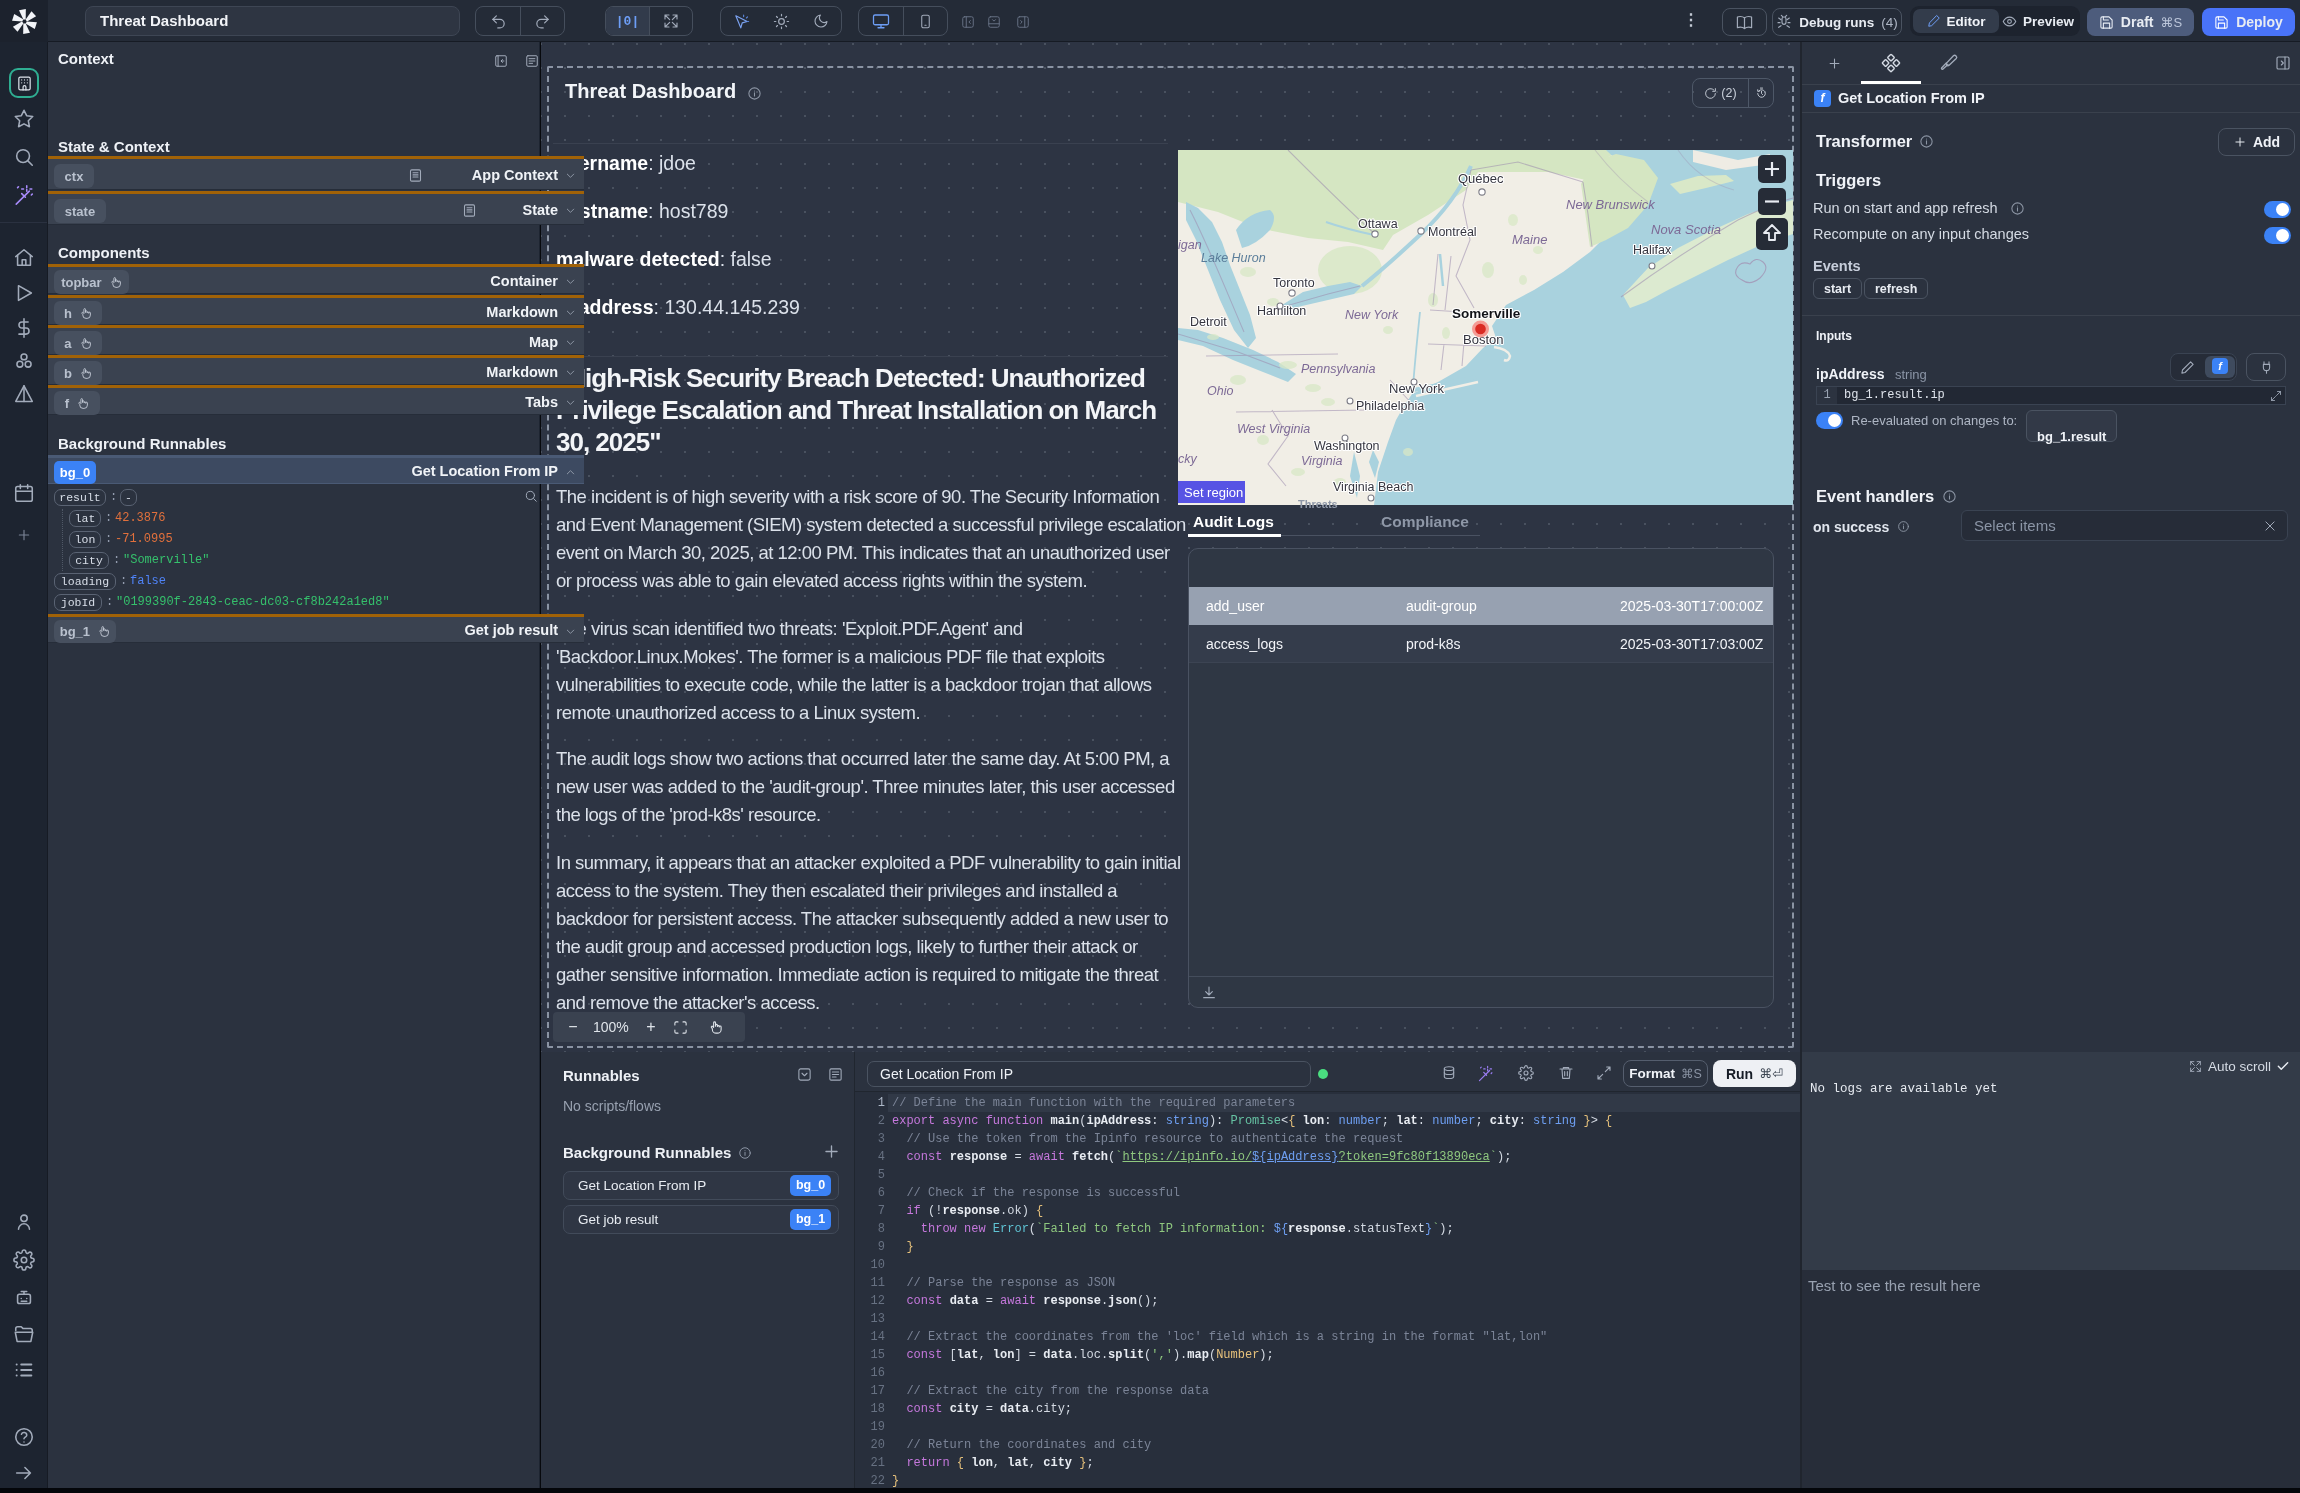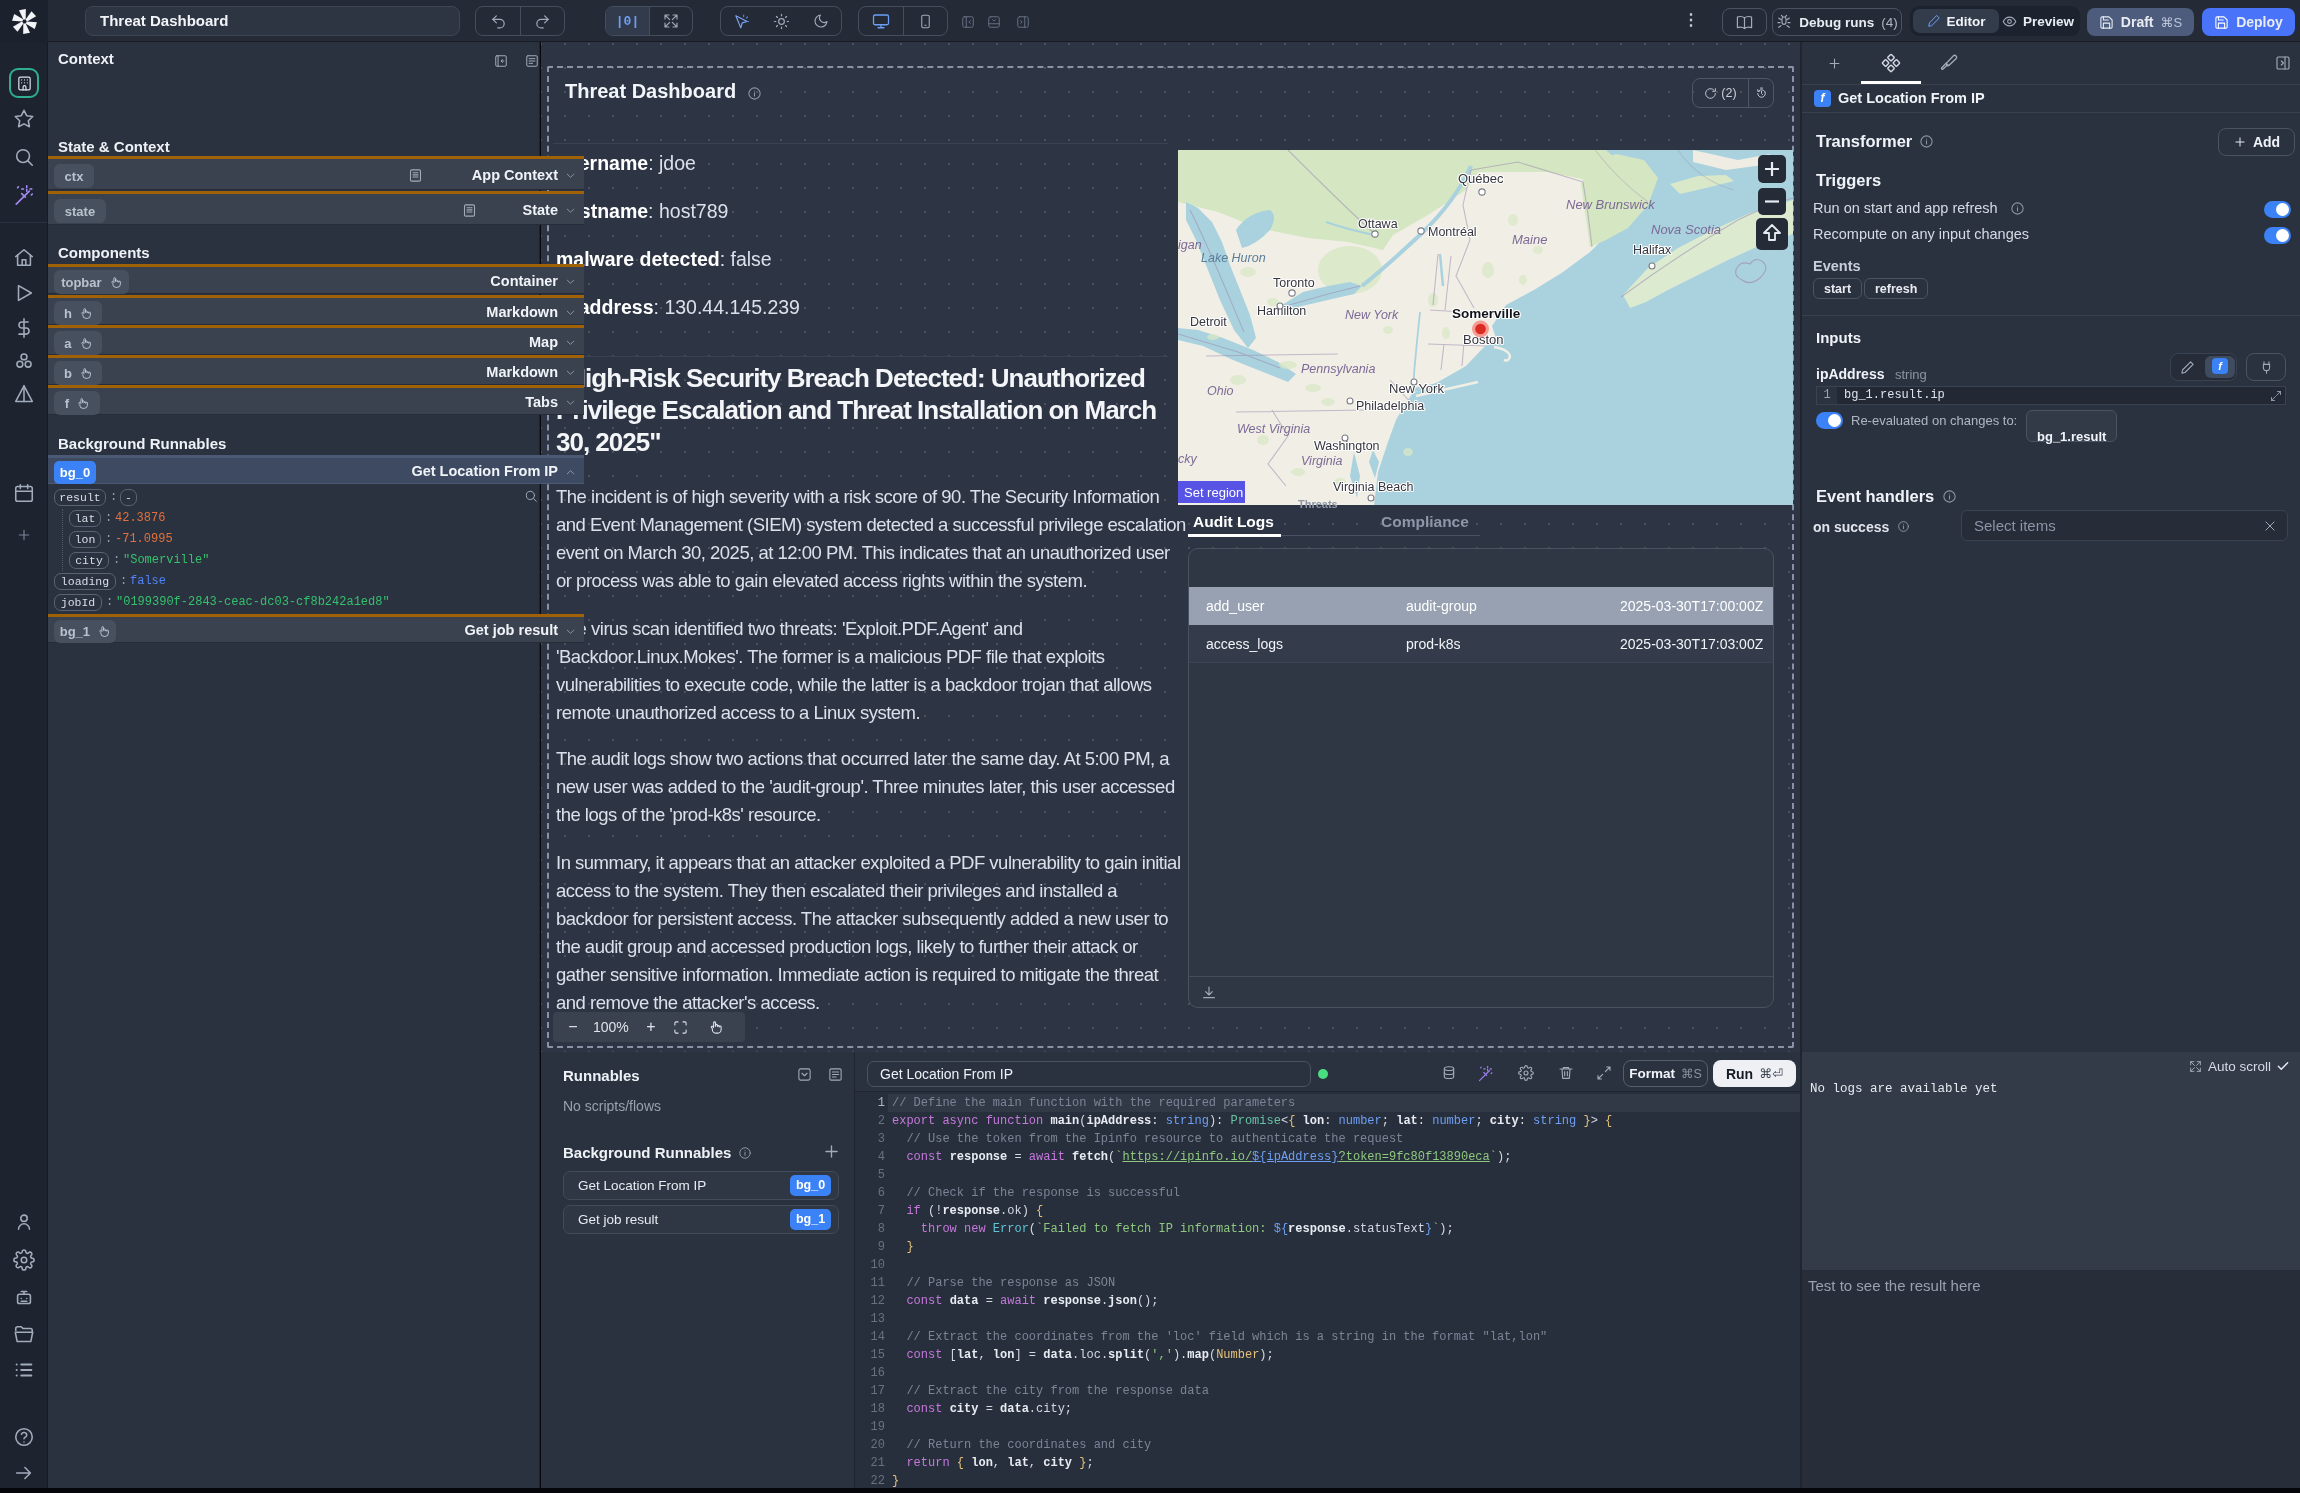--- a/index.html
+++ b/index.html
@@ -705,21 +705,21 @@
         <circle cx="12" cy="12" r="9"></circle>
         <path d="M12 11v5M12 8h.01"></path>
       </svg>
 <div class="toggle" style="left:462px;top:159px"></div>
 <div class="rtxt" style="left:11px;top:184px">Recompute on any input changes</div>
 <div class="toggle" style="left:462px;top:185px"></div>
 <div style="position:absolute;left:11px;top:216px;color:#c7cedb;font-size:14.5px;font-weight:700">Events</div>
 <div style="position:absolute;left:11px;top:236px;height:21px;padding:0 10px;border:1px solid #4a5361;border-radius:6px;color:#e8ecf2;font-size:12.5px;font-weight:600;line-height:20px">start</div>
 <div style="position:absolute;left:62px;top:236px;height:21px;padding:0 10px;border:1px solid #4a5361;border-radius:6px;color:#e8ecf2;font-size:12.5px;font-weight:600;line-height:20px">refresh</div>
 <div style="position:absolute;left:0;top:273px;width:500px;height:1px;background:#3a414d"></div>
-<div style="position:absolute;left:14px;top:287px;color:#f0f3f8;font-size:15px;font-weight:700">Inputs</div>
+<div style="position:absolute;left:14px;top:287px;color:#f0f3f8;font-size:12px;font-weight:700">Inputs</div>
 <div style="position:absolute;left:14px;top:324px;color:#f0f3f8;font-size:14px;font-weight:700">ipAddress</div>
 <div style="position:absolute;left:93px;top:325px;color:#8b95a6;font-size:13px">string</div>
 <div style="position:absolute;left:368px;top:311px;width:67px;height:28px;background:#262c38;border:1px solid #3a4352;border-radius:8px">
  <svg class="ic" style="position:absolute;left:9px;top:6px" width="15" height="15" viewBox="0 0 24 24">
           <path d="M17 3l4 4L8 20l-5 1 1-5z"></path>
         </svg>
  <div style="position:absolute;left:34px;top:2px;width:30px;height:22px;background:#3f4b5e;border-radius:6px"></div>
  <div style="position:absolute;left:41px;top:4px;width:16px;height:16px;background:#3b82f6;border-radius:4px;color:#fff;font-size:11px;font-weight:700;font-style:italic;text-align:center;line-height:16px">f</div>
 </div>
 <div style="position:absolute;left:444px;top:311px;width:40px;height:28px;border:1px solid #4a5361;border-radius:8px;display:flex;align-items:center;justify-content:center">

